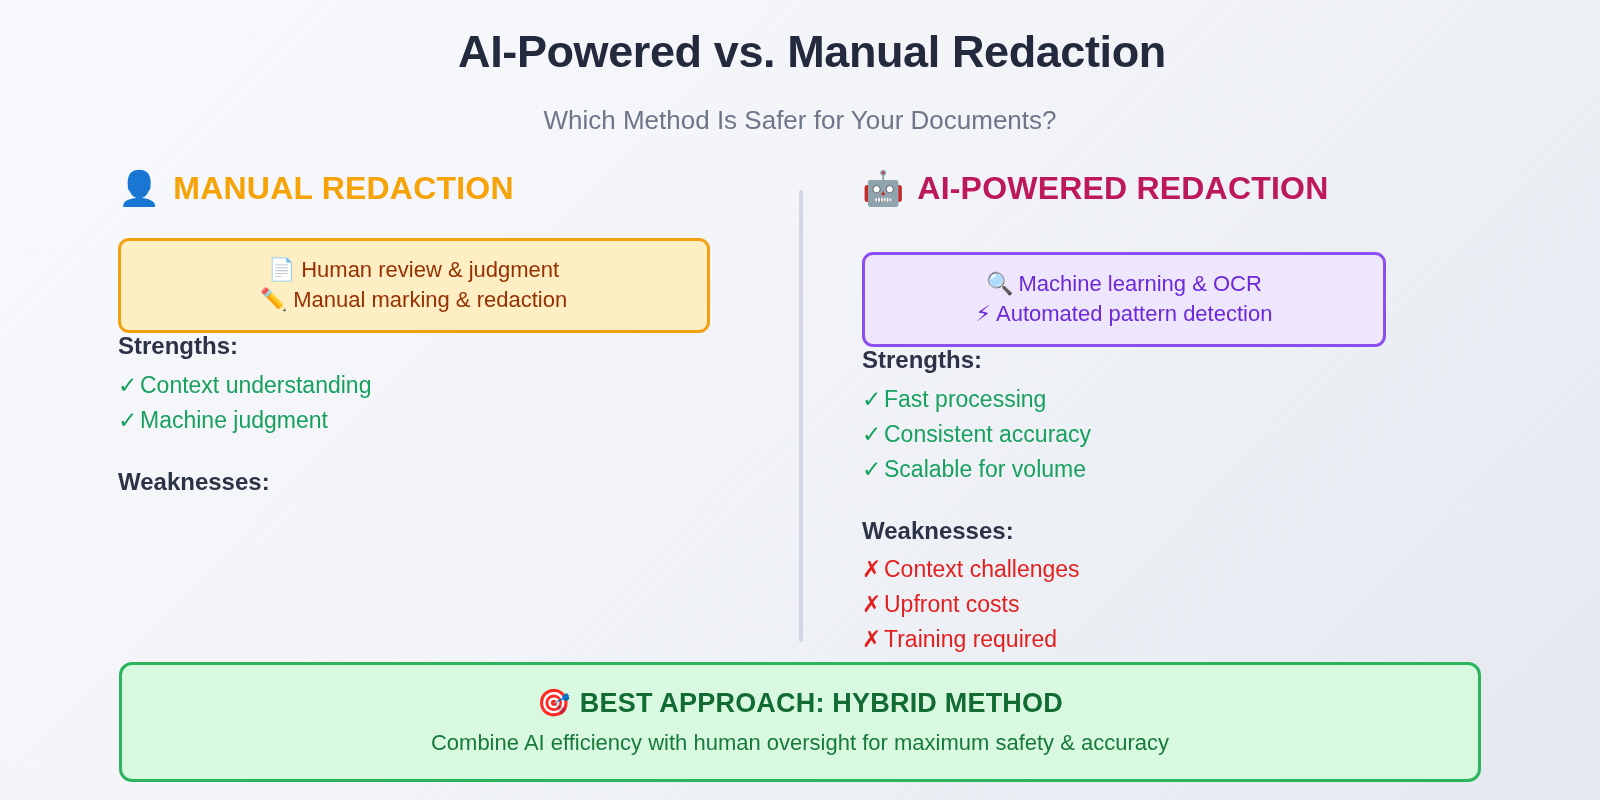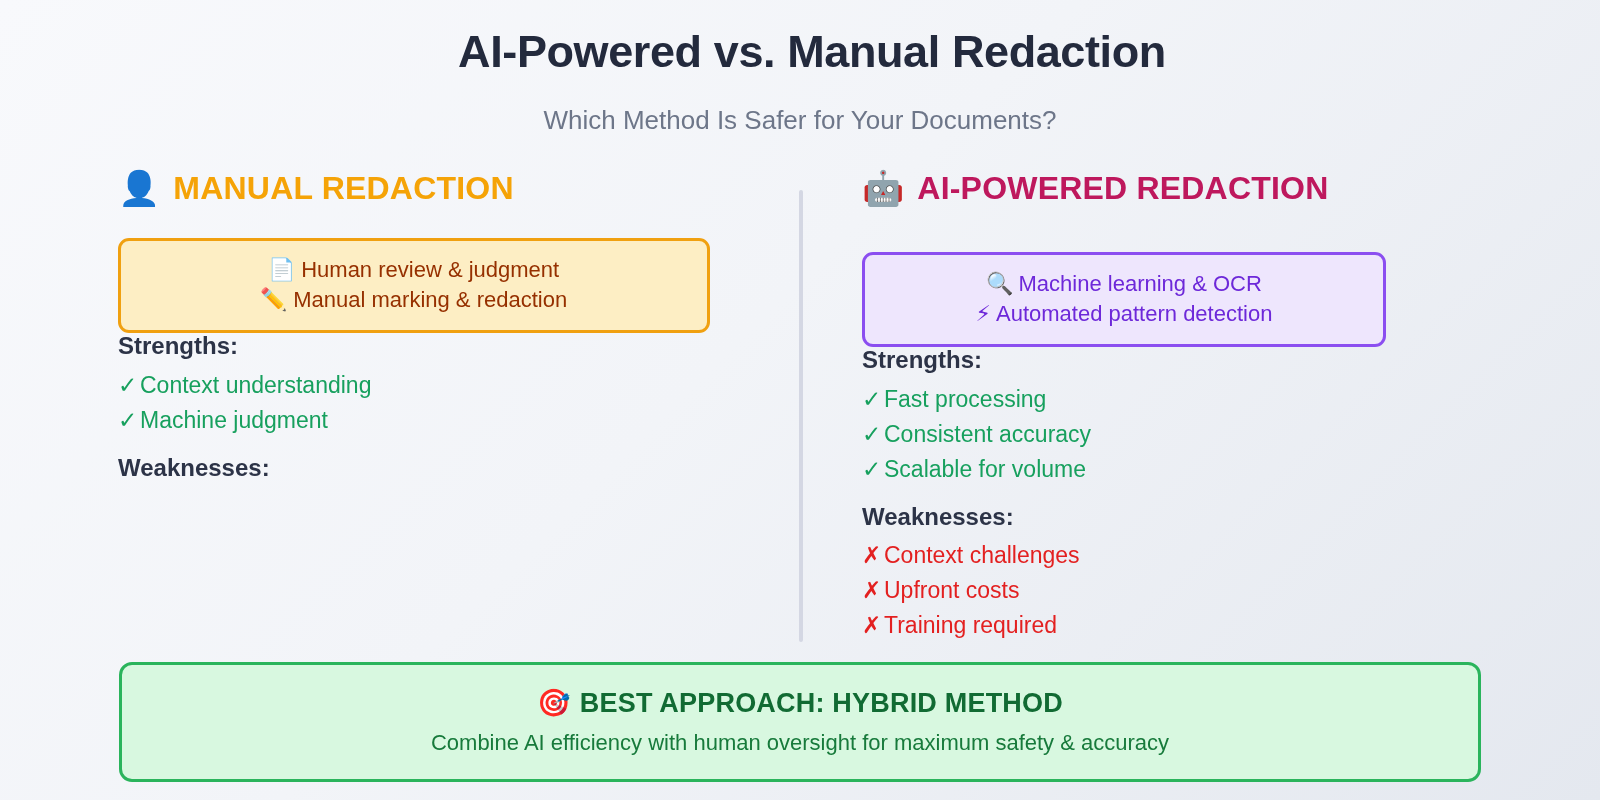--- a/index.html
+++ b/index.html
@@ -138,21 +138,21 @@
     display: inline-block;
     width: 22px;
     font-weight: bold;
   }
   .list.strengths .list-item { color: #17a05e; }
   .list.strengths .mark      { color: #17a05e; font-weight: normal; }
   .list.weaknesses .list-item { color: #e32020; }
   .list.weaknesses .mark      { color: #e32020; font-style: italic; }
 
   
-  .weak-label { margin-top: 17px; }
+  .weak-label { margin-top: 31px; }
 
   
   .verdict {
     position: absolute;
     left: 119px;
     top: 662px;
     width: 1362px;
     height: 120px;
     box-sizing: border-box;
     background: #d8f8e0;

